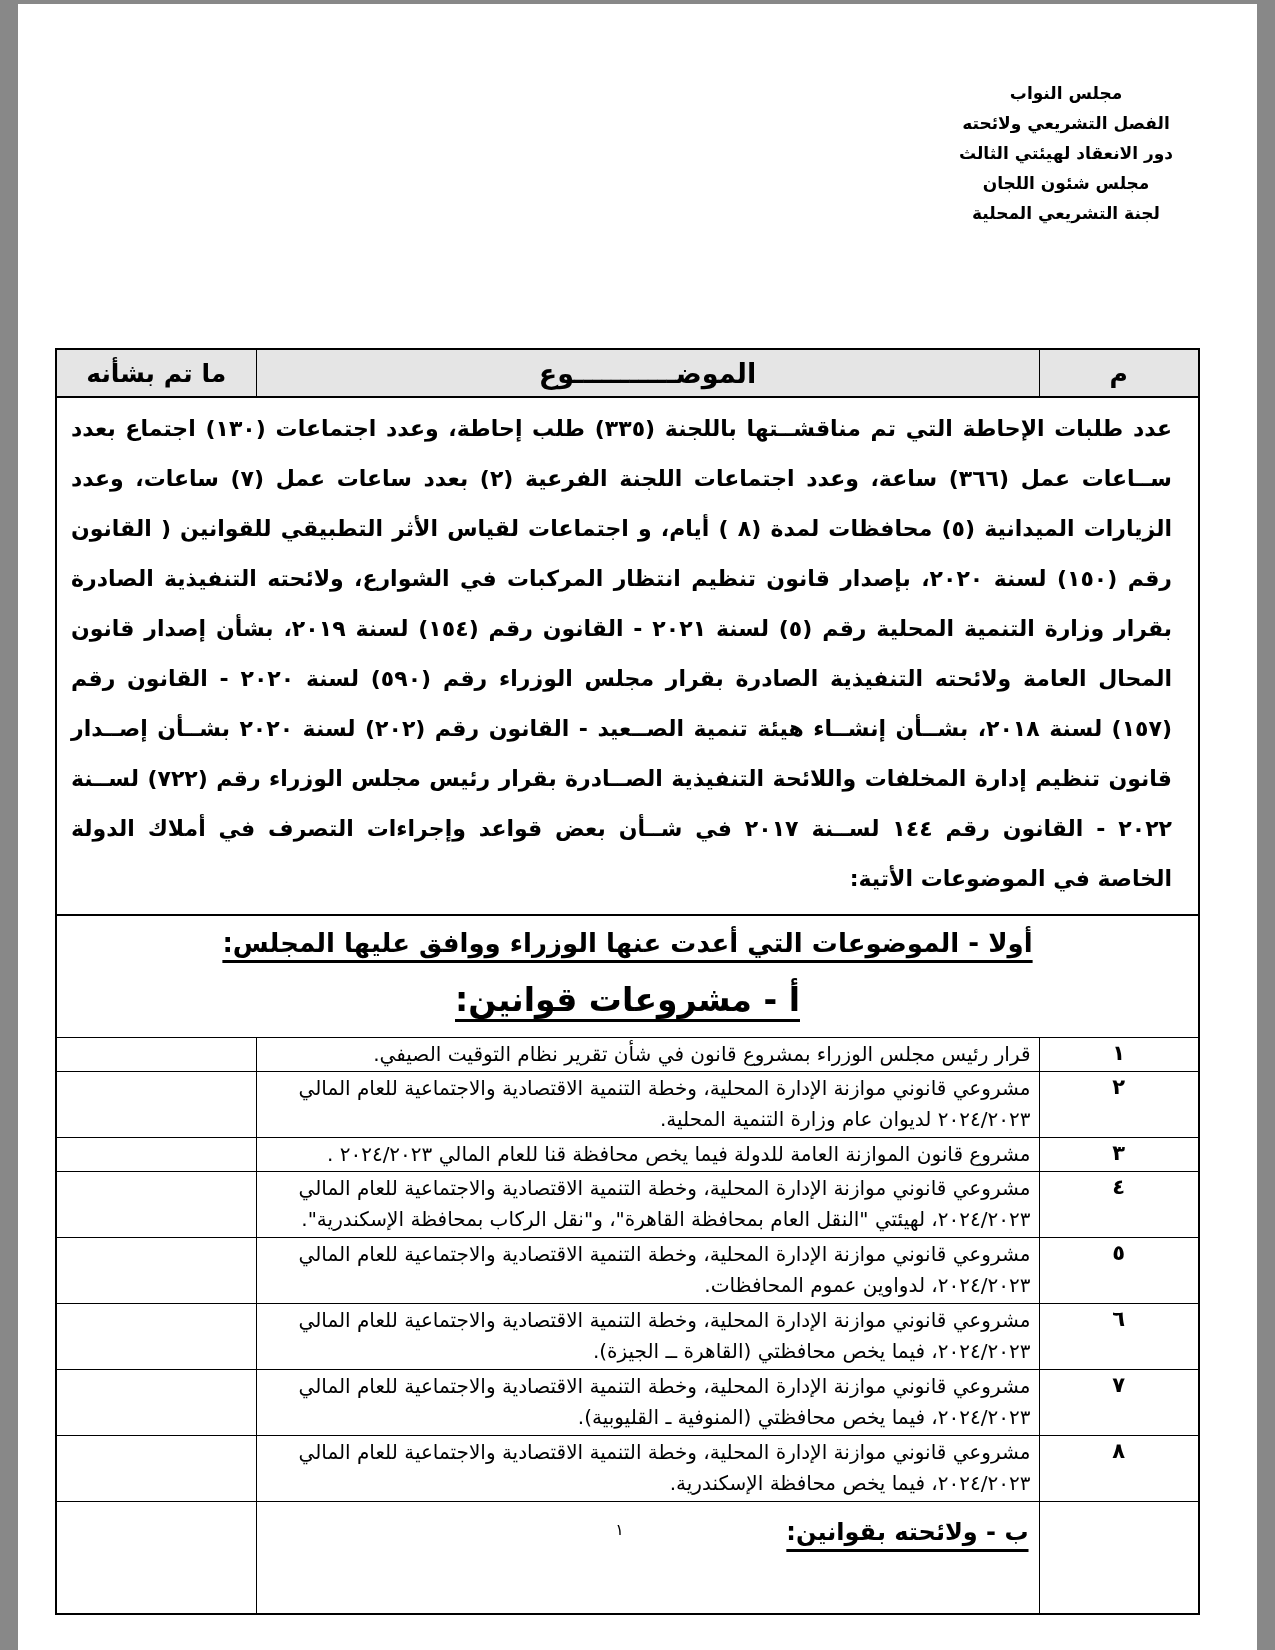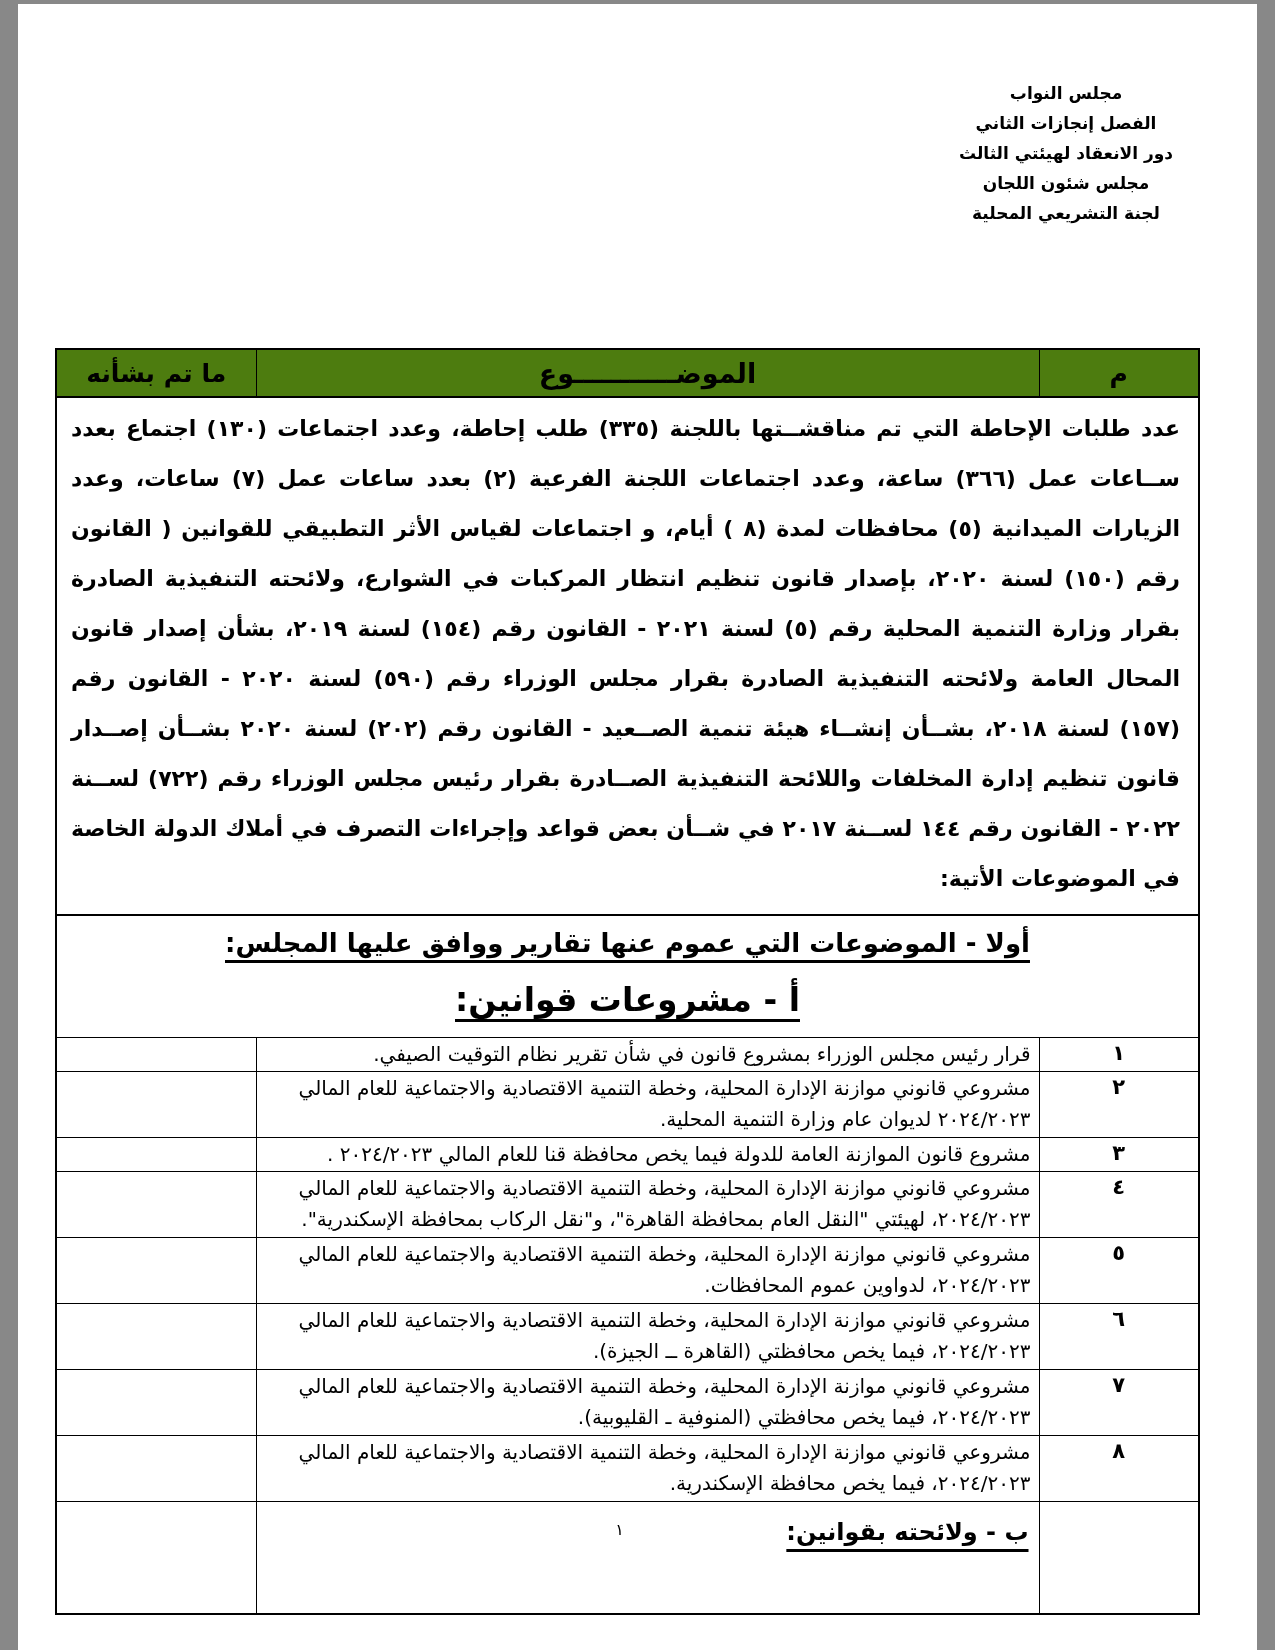--- a/index.html
+++ b/index.html
@@ -38,30 +38,30 @@
     position:absolute; top:344px; right:57px; width:1143px;
     border-collapse:collapse; table-layout:fixed;
     border:2px solid #000;
   }
   .doc-table td, .doc-table th { border:1px solid #000; }
   col.c-num    { width:160px; }
   col.c-subj   { width:783px; }
   col.c-action { width:200px; }
 
   th.head-cell {
-    background:#4d7c0f;
+    background:#e5e5e5;
     height:44px;
     font-size:27px; font-weight:800; 
     border-bottom:2px solid #000;
   }
   th.head-num { font-size:25px; }
   th.head-action { font-size:25px; }
 
   td.summary-cell {
-    padding:6px 18px 10px 14px;
+    padding:6px 26px 10px 14px;
     font-size:22px; font-weight:700;
     line-height:50px;
     text-align:justify;
     border-bottom:2px solid #000;
   }
 
   td.section-cell {
     padding:12px 0 18px 0;
     text-align:center;
   }
@@ -107,21 +107,21 @@
     text-align:center; font-size:16px; font-weight:400;
   }
 </style>
 </head>
 <body>
 
 <div class="page">
 
   <div class="letterhead">
     <div>مجلس النواب</div>
-    <div>الفصل إنجازات الثاني</div>
+    <div>الفصل التشريعي ولائحته</div>
     <div>دور الانعقاد لهيئتي الثالث</div>
     <div>مجلس شئون اللجان</div>
     <div>لجنة التشريعي المحلية</div>
   </div>
 
 
   <table class="doc-table">
     <colgroup>
       <col class="c-num">
         <col class="c-subj">
@@ -134,21 +134,21 @@
       <th class="head-cell">الموضـــــــــــوع</th>
       <th class="head-cell head-action">ما تم بشأنه</th>
     </tr>
 
     <tr>
       <td class="summary-cell" colspan="3">عدد طلبات الإحاطة التي تم مناقشــتها باللجنة (٣٣٥) طلب إحاطة، وعدد اجتماعات (١٣٠) اجتماع بعدد ســاعات عمل (٣٦٦) ساعة، وعدد اجتماعات اللجنة الفرعية (٢) بعدد ساعات عمل (٧) ساعات، وعدد الزيارات الميدانية (٥) محافظات لمدة (٨ ) أيام، و اجتماعات لقياس الأثر التطبيقي للقوانين ( القانون رقم (١٥٠) لسنة ٢٠٢٠، بإصدار قانون تنظيم انتظار المركبات في الشوارع، ولائحته التنفيذية الصادرة بقرار وزارة التنمية المحلية رقم (٥) لسنة ٢٠٢١ - القانون رقم (١٥٤) لسنة ٢٠١٩، بشأن إصدار قانون المحال العامة ولائحته التنفيذية الصادرة بقرار مجلس الوزراء رقم (٥٩٠) لسنة ٢٠٢٠ - القانون رقم (١٥٧) لسنة ٢٠١٨، بشــأن إنشــاء هيئة تنمية الصــعيد - القانون رقم (٢٠٢) لسنة ٢٠٢٠ بشــأن إصــدار قانون تنظيم إدارة المخلفات واللائحة التنفيذية الصــادرة بقرار رئيس مجلس الوزراء رقم (٧٢٢) لســنة ٢٠٢٢ - القانون رقم ١٤٤ لســنة ٢٠١٧ في شــأن بعض قواعد وإجراءات التصرف في أملاك الدولة الخاصة  في الموضوعات الأتية:</td>
     </tr>
 
     <tr>
       <td class="section-cell" colspan="3">
-        <div class="section-title">أولا - الموضوعات التي عموم عنها تقارير ووافق عليها المجلس:</div>
+        <div class="section-title">أولا - الموضوعات التي أعدت عنها الوزراء ووافق عليها المجلس:</div>
         <div class="section-title sub">أ - مشروعات قوانين:</div>
       </td>
     </tr>
 
     <tr class="row-1line">
       <td class="num-cell">١</td>
       <td class="subject-cell">قرار رئيس مجلس الوزراء بمشروع قانون في شأن تقرير نظام التوقيت الصيفي.</td>
       <td class="action-cell"></td>
     </tr>
     <tr class="row-2line">

